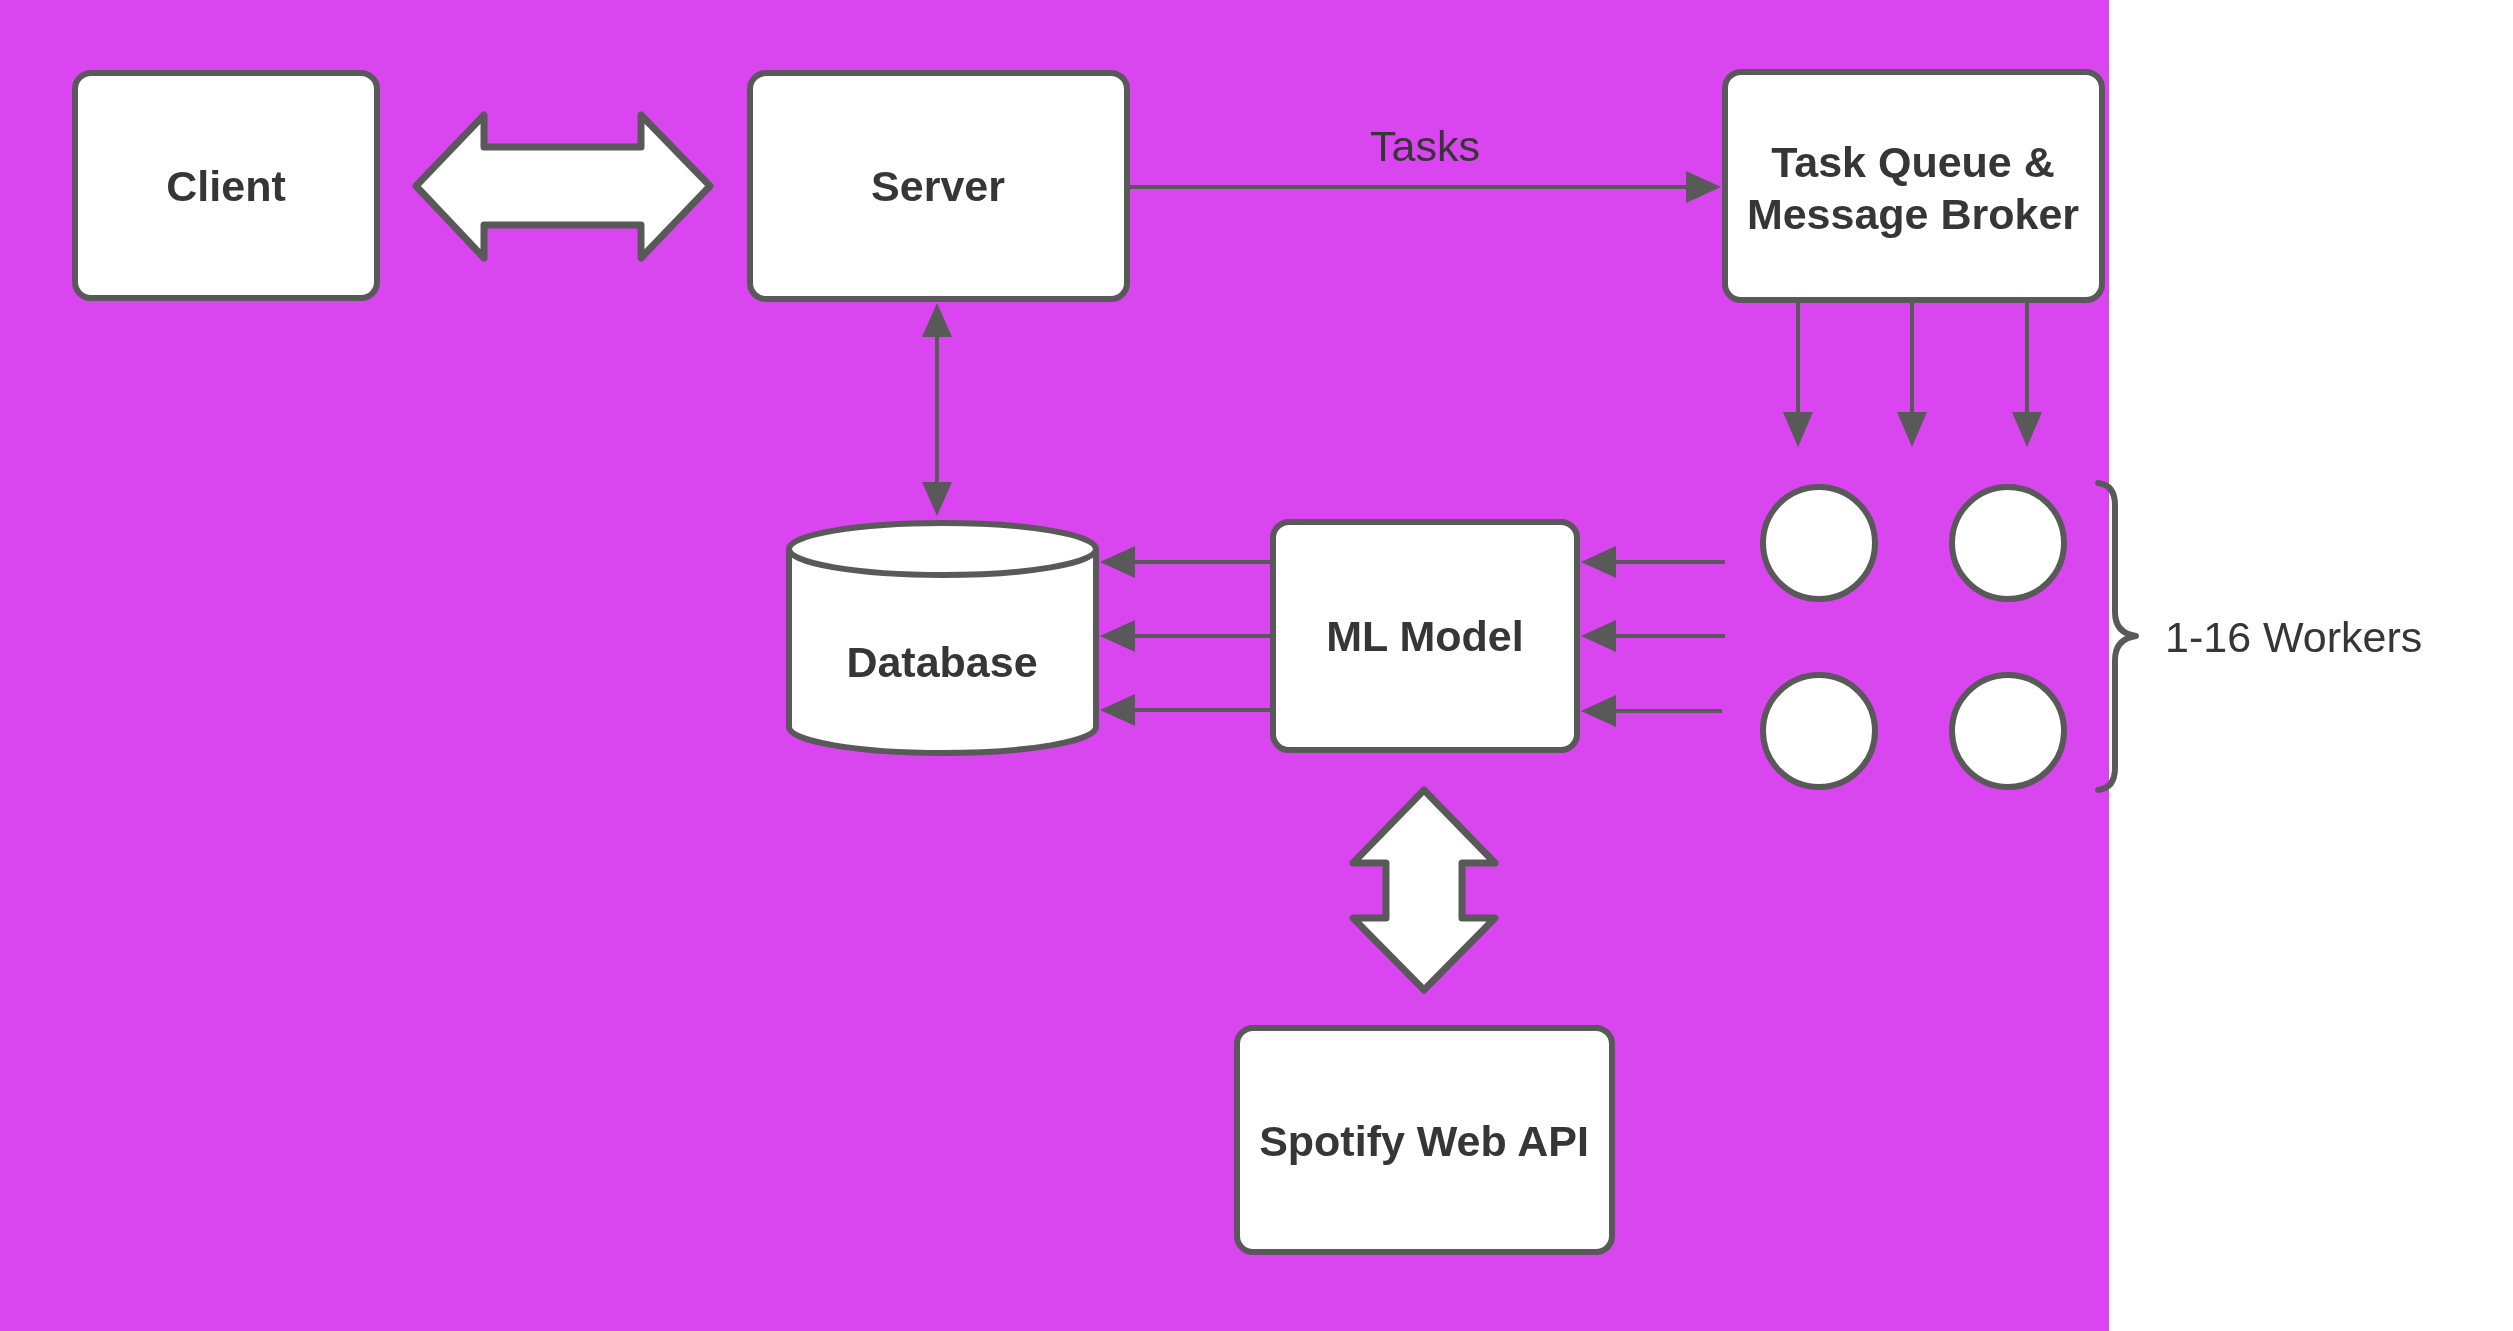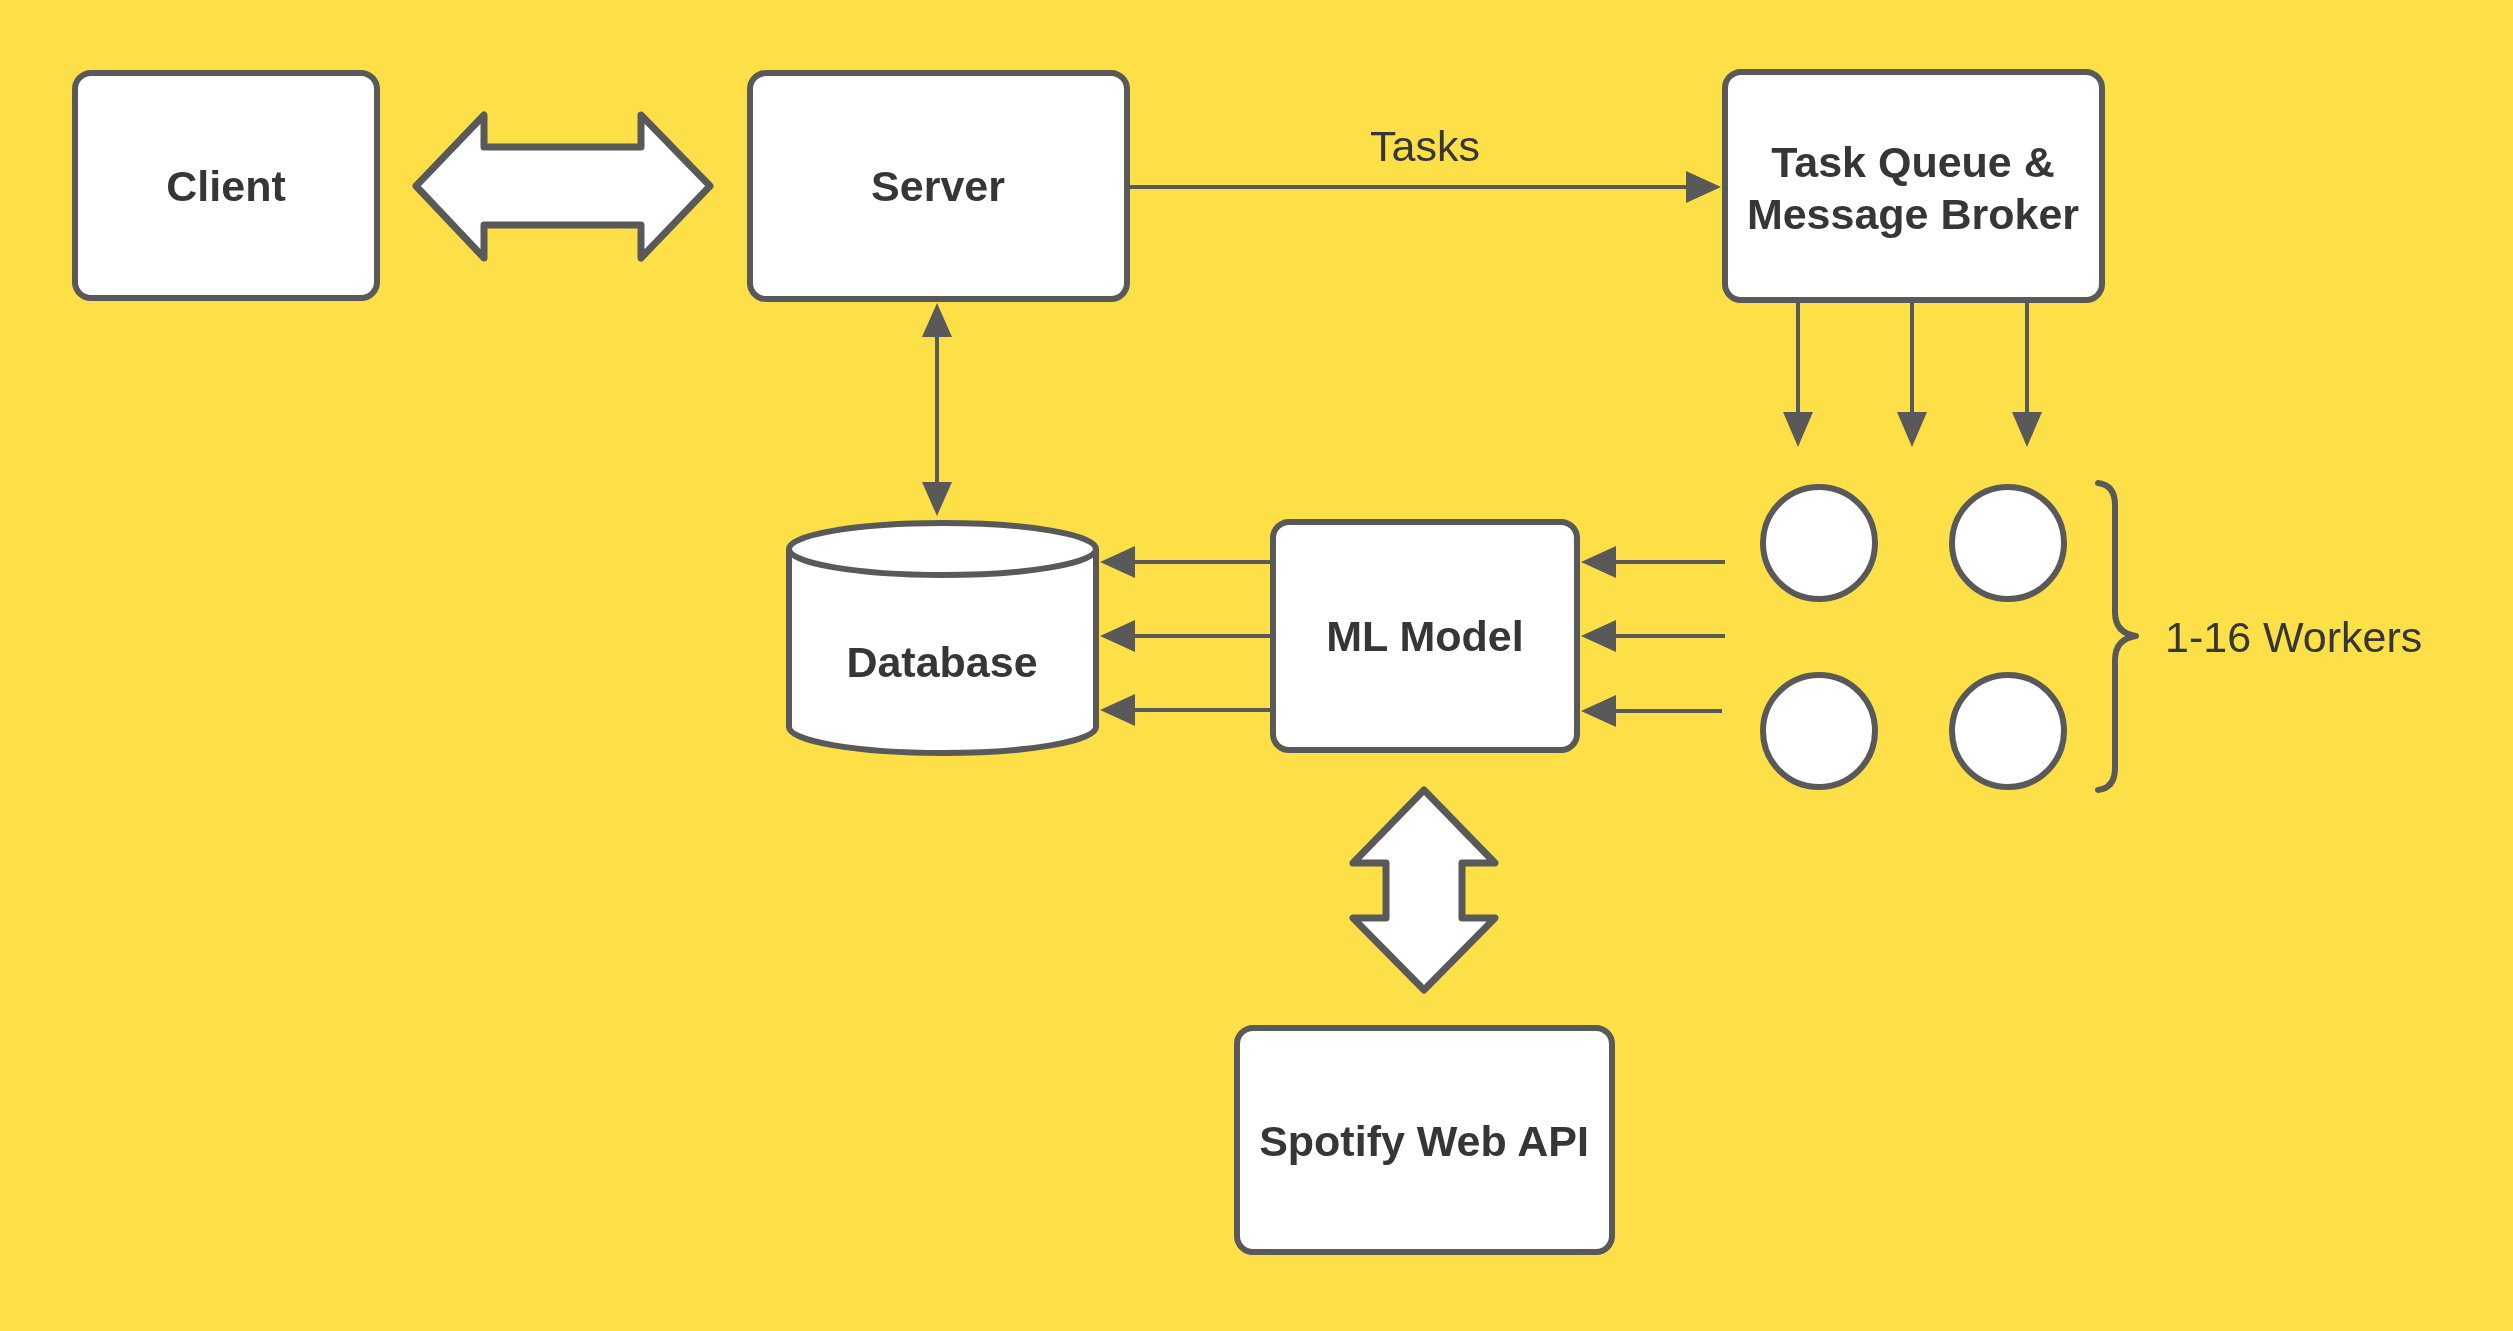--- a/index.html
+++ b/index.html
@@ -6,23 +6,23 @@
     margin: 0;
     padding: 0;
     background: #ffffff;
     width: 2513px;
     height: 1331px;
     overflow: hidden;
     font-family: "Liberation Sans", sans-serif;
   }
   #canvas {
     position: relative;
-    width: 2513px;
+    width: 2109px;
     height: 1331px;
-    background: #fde047;
+    background: #d946ef;
   }
   svg { display: block; }
 
   .shape {
     fill: #ffffff;
     stroke: #595959;
     stroke-width: 6;
   }
   .block-arrow {
     fill: #ffffff;

